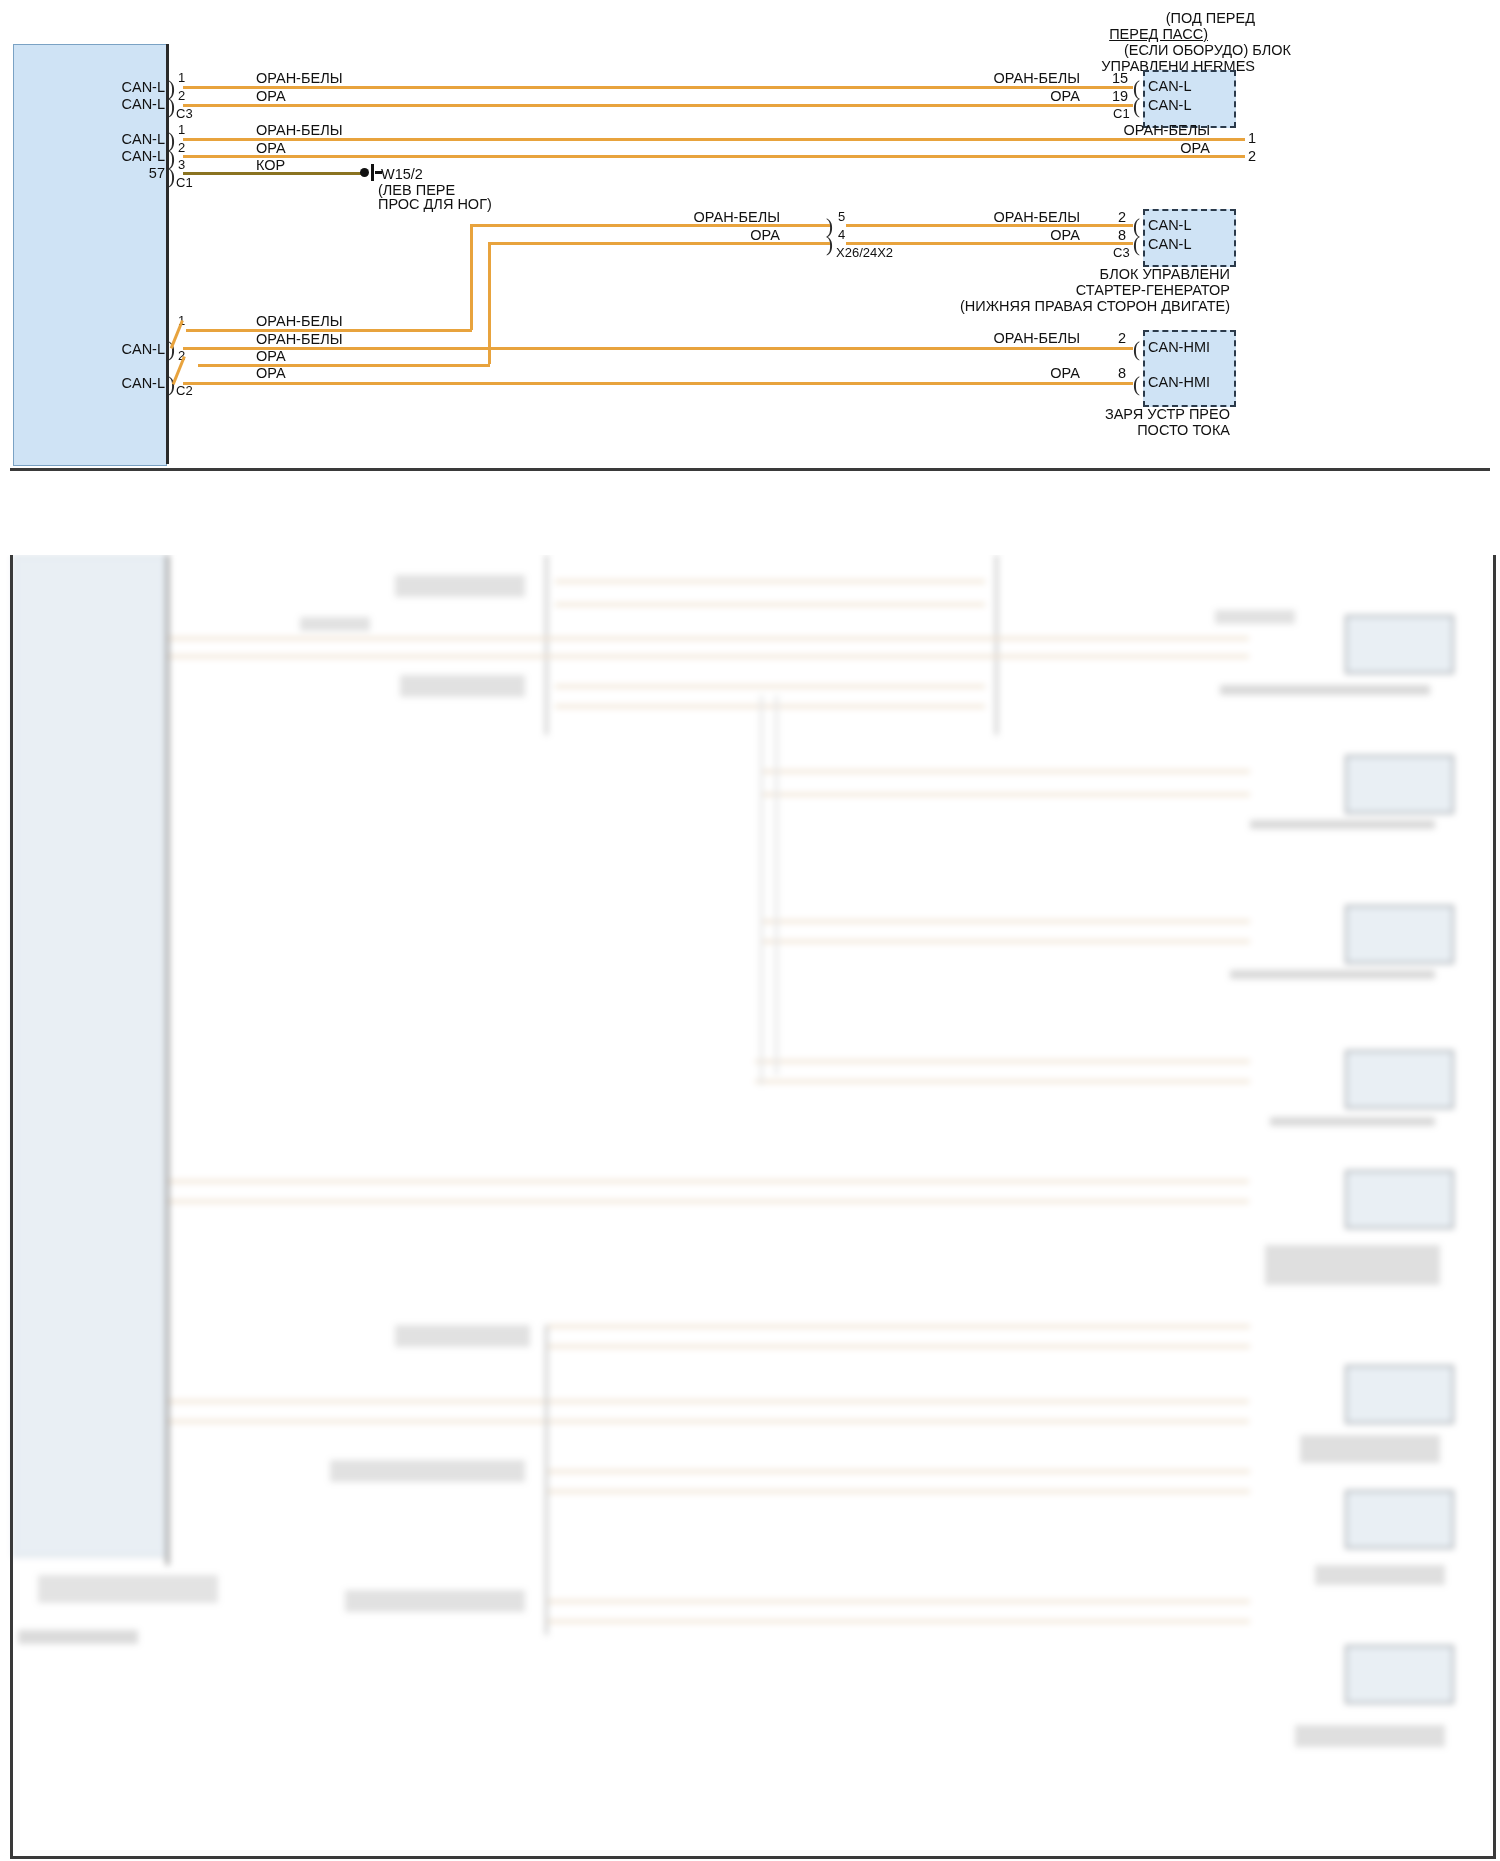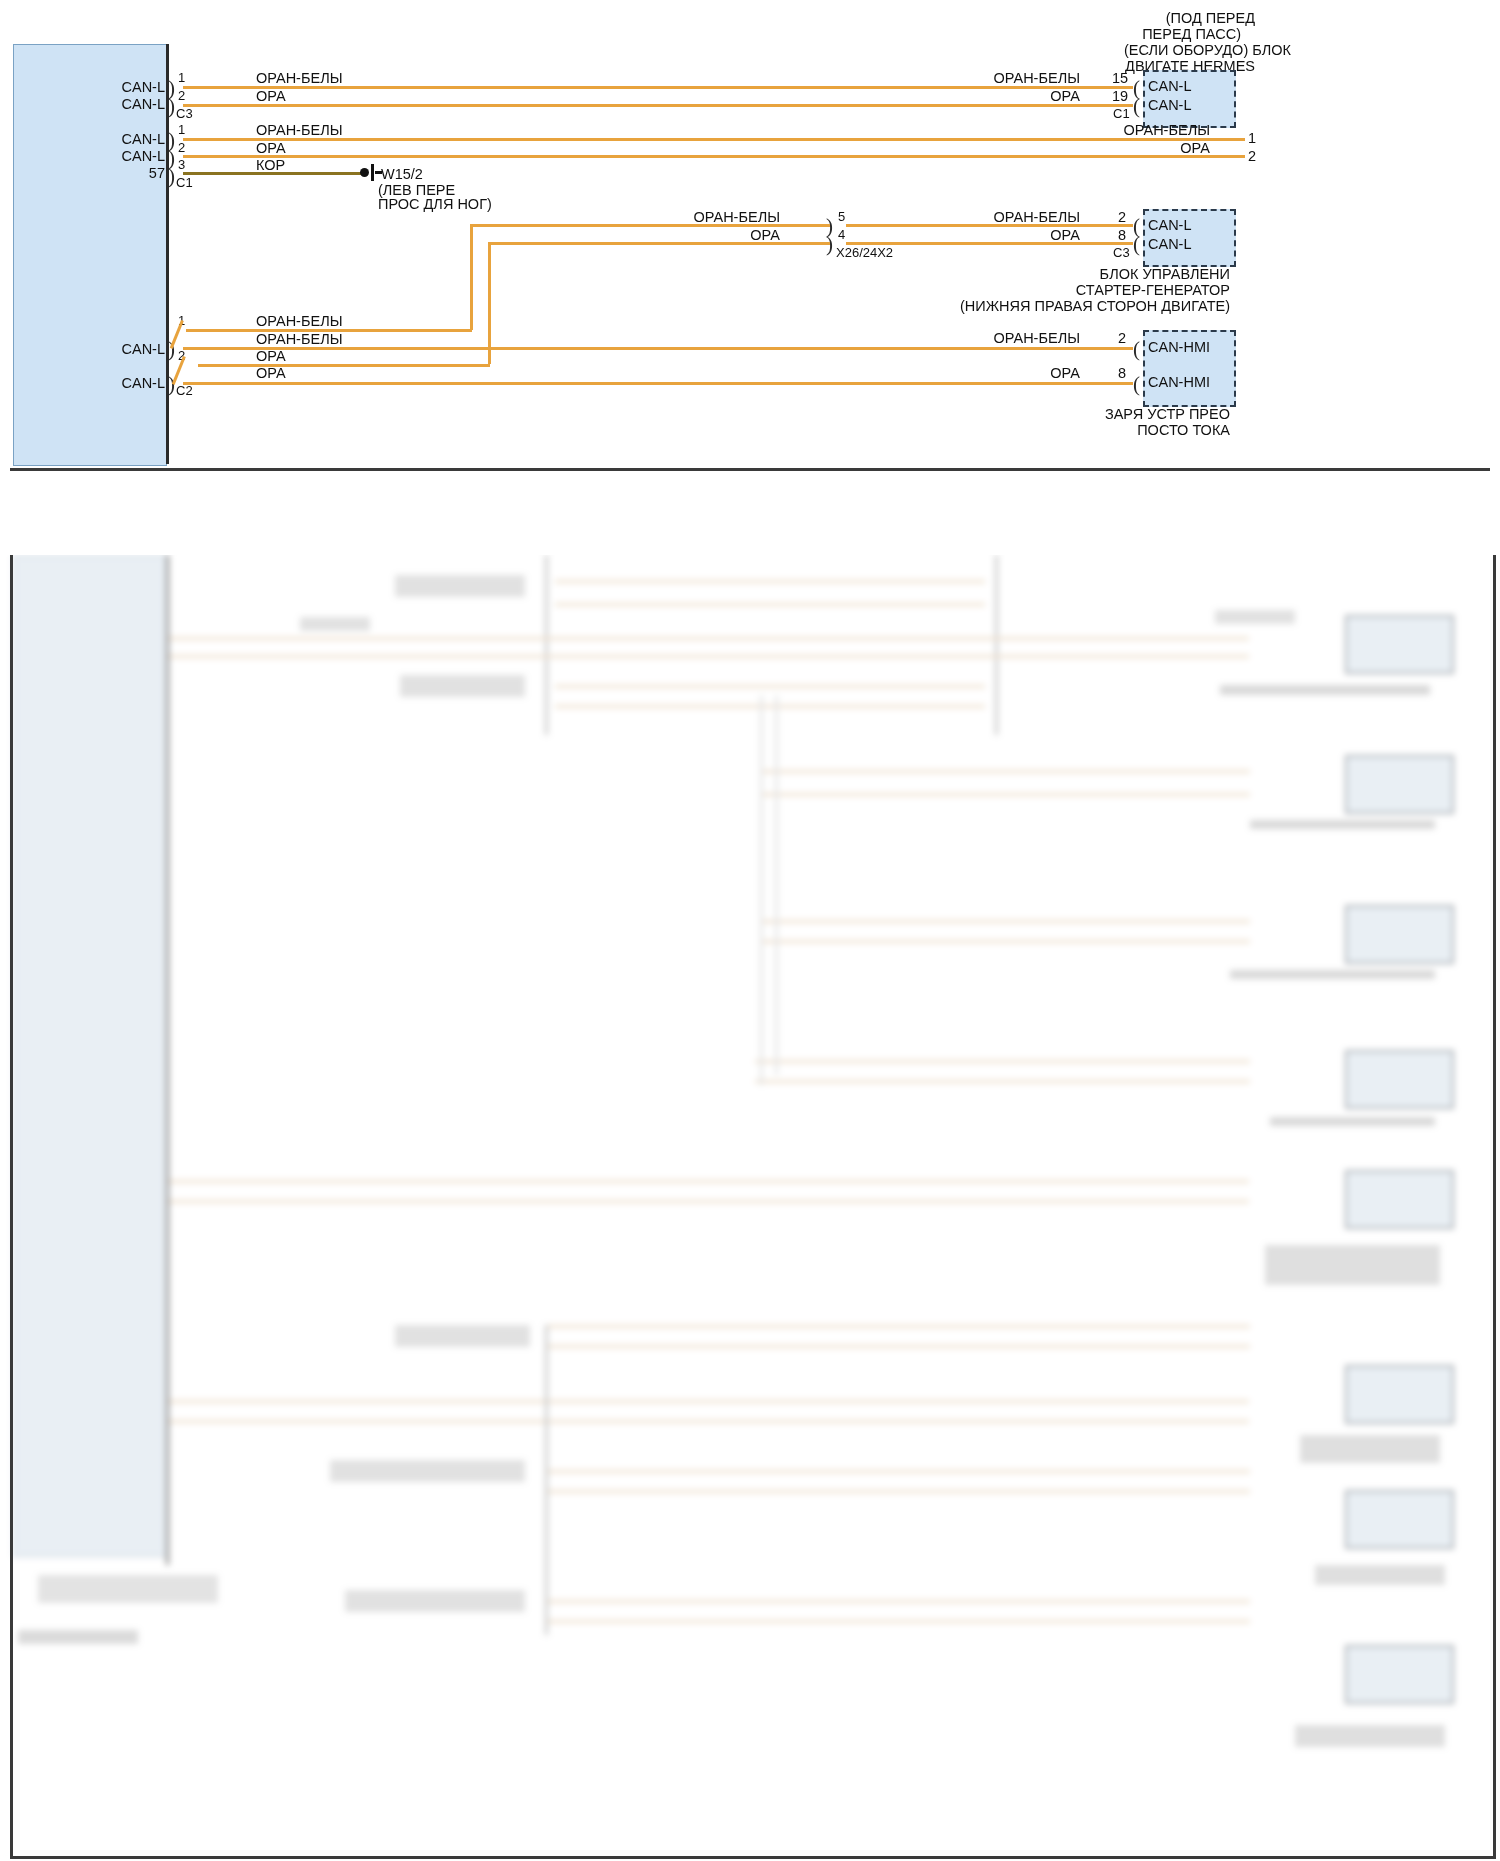--- a/index.html
+++ b/index.html
@@ -112,23 +112,23 @@
   </div>
 
   <div id="sheetborder"></div>
 
   <div id="sharp">
 
     <div id="leftblock"></div>
     <div id="leftbar"></div>
 
     <div class="lbl r" style="left:935px;top:10px;width:320px;">(ПОД ПЕРЕД</div>
-    <div class="lbl r" style="left:921px;top:26px;width:320px;">ПЕРЕД ПАСС)</div>
+    <div class="lbl r" style="left:888px;top:26px;width:320px;text-decoration:underline;">ПЕРЕД ПАСС)</div>
     <div class="lbl r" style="left:971px;top:42px;width:320px;">(ЕСЛИ ОБОРУДО) БЛОК</div>
-    <div class="lbl r" style="left:935px;top:58px;width:320px;">ДВИГАТЕ HERMES</div>
+    <div class="lbl r" style="left:935px;top:58px;width:320px;">УПРАВЛЕНИ HERMES</div>
 
     <div class="lbl r" style="left:60px;top:79px;width:105px;">CAN-L</div>
     <div class="lbl r" style="left:60px;top:96px;width:105px;">CAN-L</div>
     <div class="brk" style="left:168px;top:78px;">)</div>
     <div class="brk" style="left:168px;top:96px;">)</div>
     <div class="lbl sm" style="left:178px;top:70px;">1</div>
     <div class="lbl sm" style="left:178px;top:88px;">2</div>
     <div class="lbl sm" style="left:176px;top:106px;">C3</div>
 
     <div class="lbl" style="left:256px;top:70px;">ОРАН-БЕЛЫ</div>

